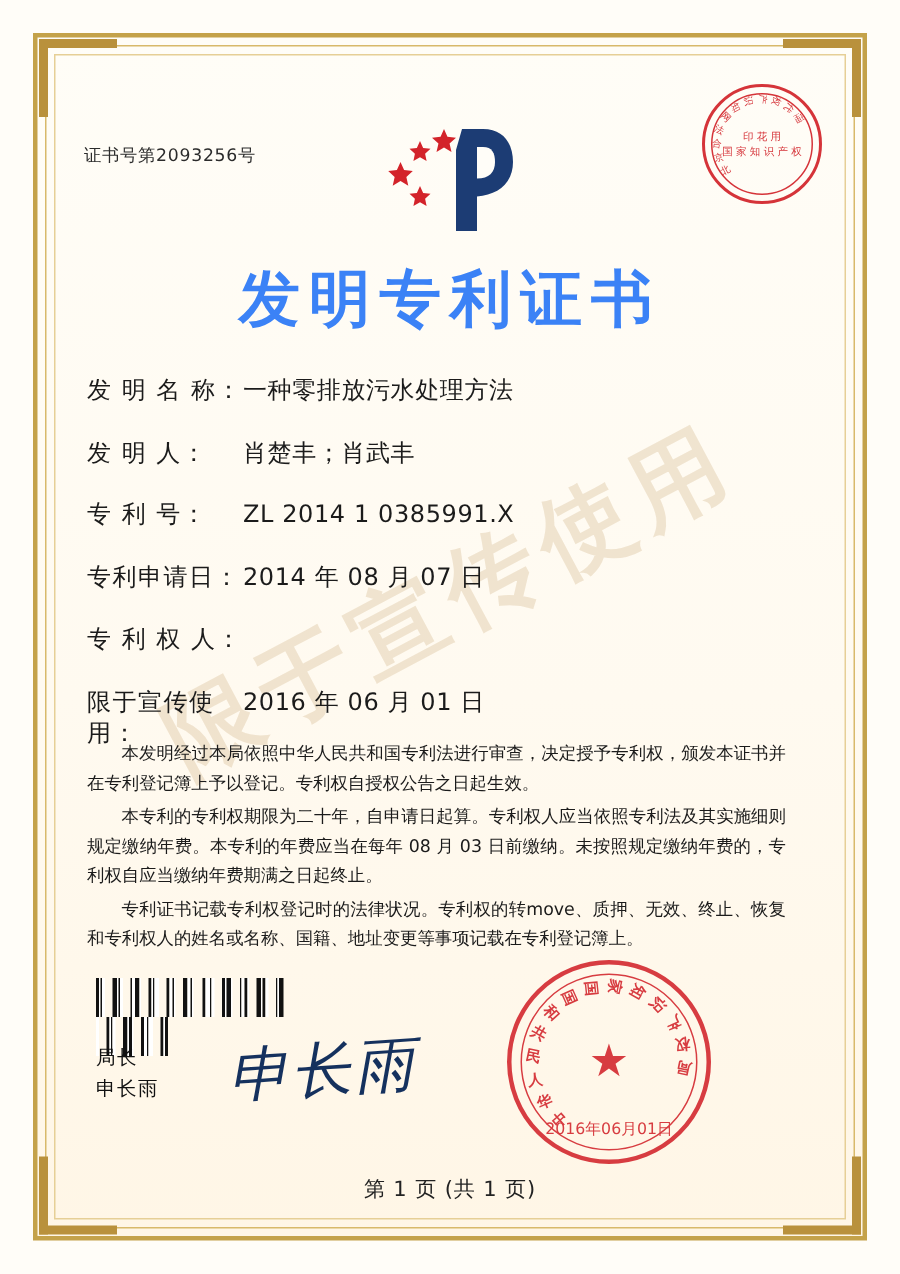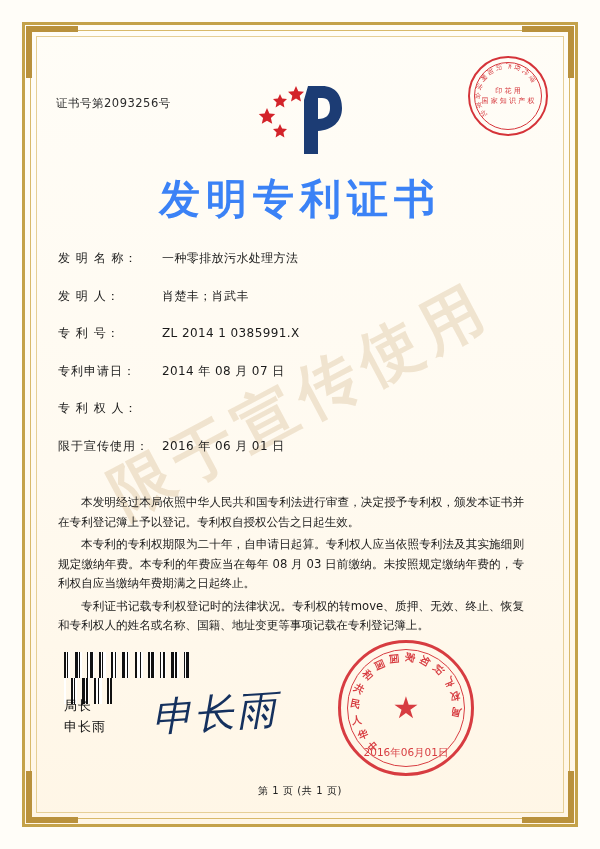--- a/index.html
+++ b/index.html
@@ -142,21 +142,21 @@
   .fields {
     position: absolute;
     left: 58px;
     top: 250px;
     width: 480px;
   }
   .field-row {
     display: flex;
     align-items: baseline;
     margin-bottom: 20.5px;
-    font-size: 12px;
+    font-size: 16px;
     color: #1b1b1b;
   }
   .field-label {
     flex: 0 0 104px;
     letter-spacing: 1px;
   }
   .field-value {
     flex: 1 1 auto;
     letter-spacing: 0.4px;
   }
@@ -256,21 +256,21 @@
     color: #d2232a;
     font-family: "DejaVu Sans", sans-serif;
   }
 
   
   .page-footer {
     position: absolute;
     left: 0; right: 0;
     top: 784px;
     text-align: center;
-    font-size: 10px;
+    font-size: 14px;
     color: #222;
     letter-spacing: 0.6px;
   }
 </style>
 </head>
 <body>
 
 <div id="certificate">
 
   <div class="frame-outer"></div>

